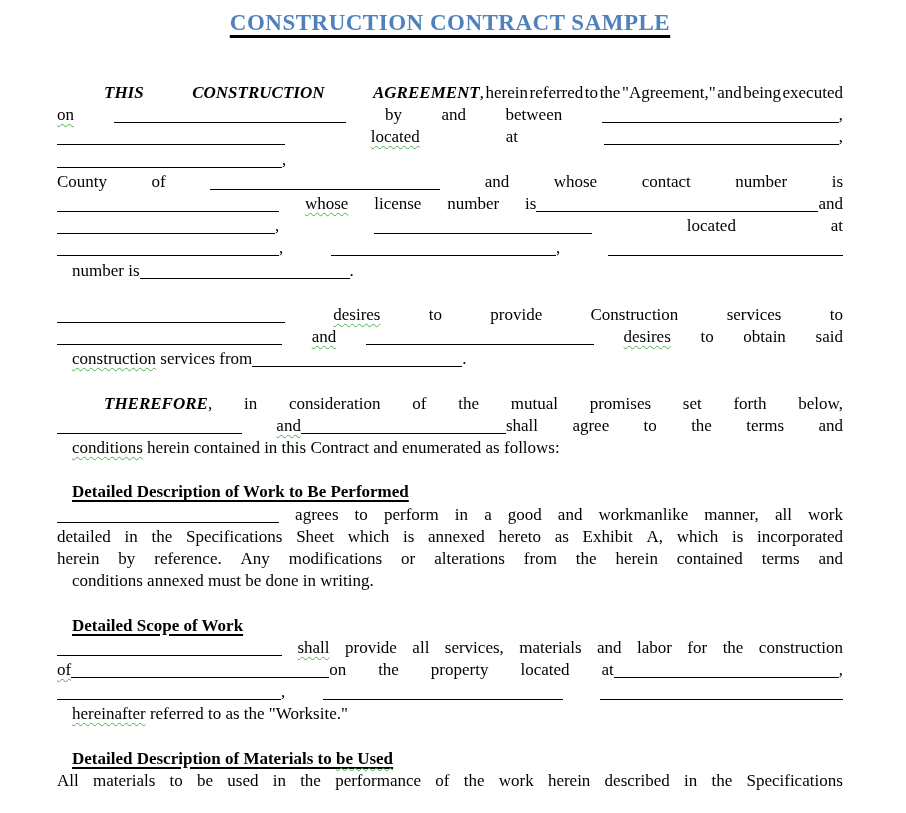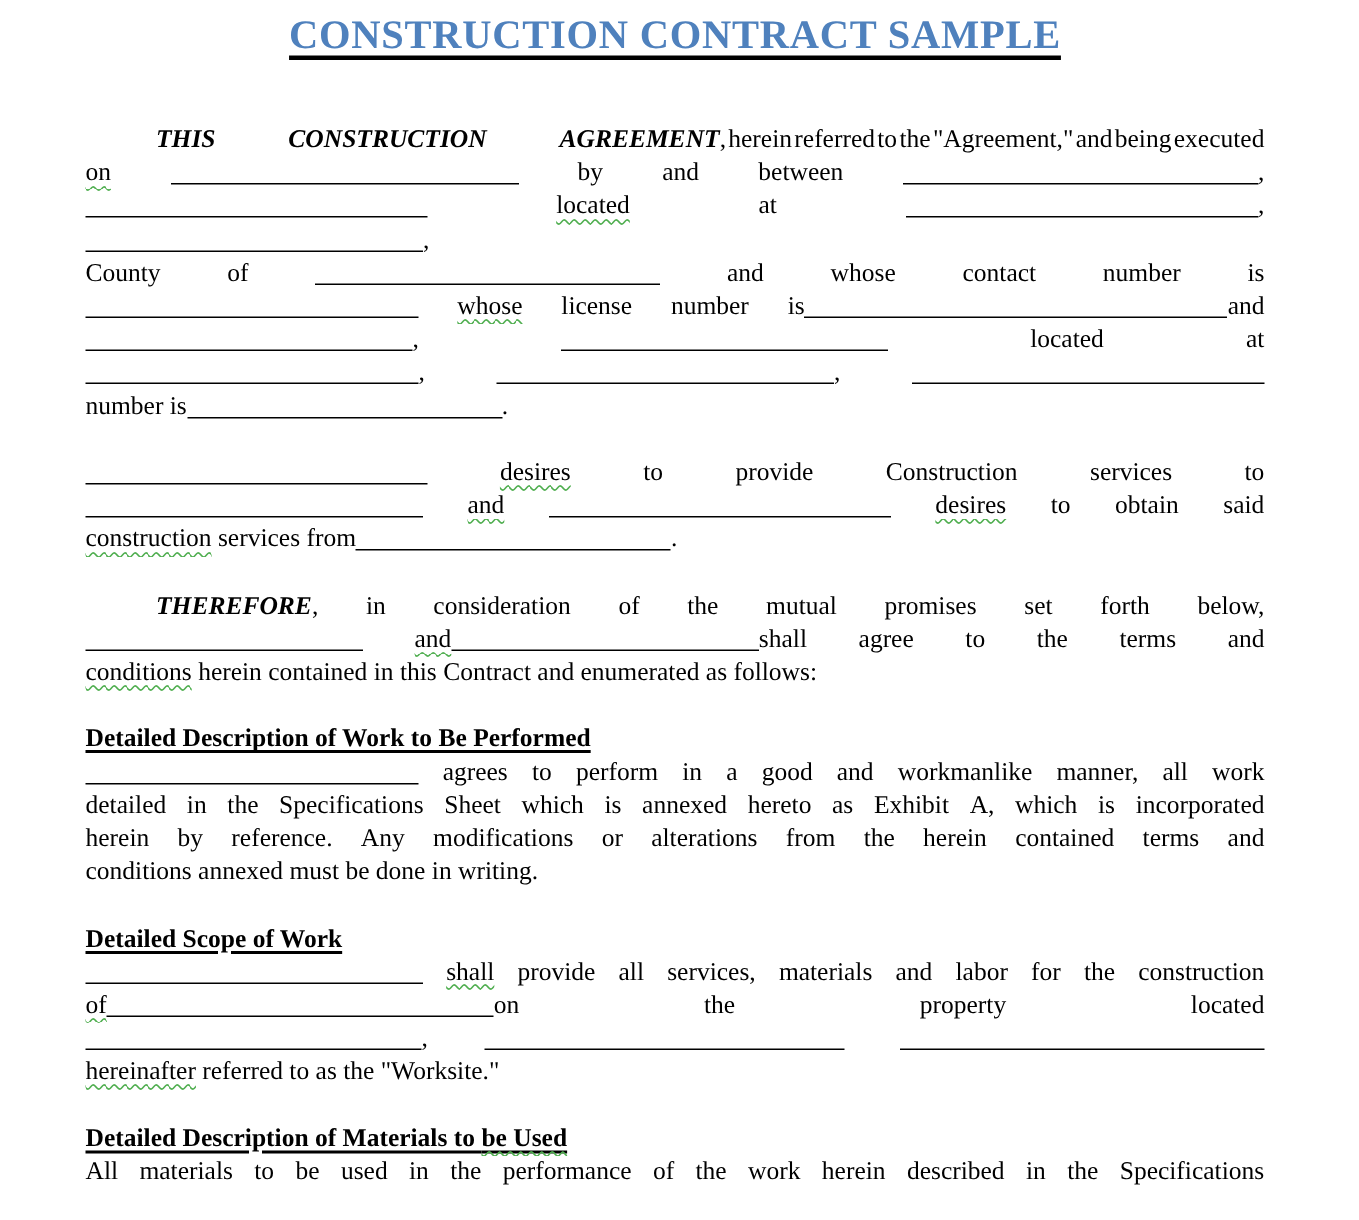--- a/index.html
+++ b/index.html
@@ -1,27 +1,27 @@
 <!DOCTYPE html>
 <html><head>
 <meta charset="utf-8">
 <style>
   html,body{margin:0;padding:0;background:#ffffff;}
   .page{position:relative;width:906px;height:813px;background:#ffffff;overflow:hidden;
         font-family:"Liberation Serif", serif;font-size:17px;color:#000;}
   .doc{position:absolute;left:57px;top:0;width:786px;}
   .title-wrap{margin:6px 0 42px 0;text-align:center;white-space:nowrap;}
-  .title-text{font-size:27px;font-weight:bold;letter-spacing:0.5px;line-height:34px;
+  .title-text{font-size:23px;font-weight:bold;letter-spacing:0.5px;line-height:34px;
         text-decoration:underline;text-decoration-color:#000;
         text-decoration-thickness:3px;text-underline-offset:5px;}
   .block{margin:0 0 22.2px 0;}
   .block.heading{margin-bottom:0;}
   .line{display:flex;height:22.2px;line-height:22.2px;align-items:baseline;}
   .line.j{justify-content:space-between;}
-  .line.l{justify-content:flex-start;gap:4.5px;}
+  .line.l{justify-content:flex-start;gap:4.5px;margin-left:15px;}
   .group{white-space:pre;flex-shrink:0;}
   .bl{display:inline-block;height:0;border-bottom:1.8px solid #000;vertical-align:-3px;}
   .sq{text-decoration:underline wavy #4fae4f;text-decoration-thickness:1px;text-underline-offset:2.5px;}
   .bi{font-weight:bold;font-style:italic;margin-left:47px;}
   .heading .group{font-weight:bold;text-decoration:underline;text-decoration-color:#000;
         text-decoration-thickness:2px;text-underline-offset:3px;}
 </style>
 </head>
 <body>
 
@@ -216,20 +216,21 @@
             <span class="group"><span>labor</span></span>
             <span class="group"><span>for</span></span>
             <span class="group"><span>the</span></span>
             <span class="group"><span>construction</span></span>
           </div>
           <div class="line j">
             <span class="group"><span class="sq">of</span><span class="bl" style="width: 258px;"></span><span>on</span></span>
             <span class="group"><span>the</span></span>
             <span class="group"><span>property</span></span>
             <span class="group"><span>located</span></span>
+            <span class="group"><span>at</span><span class="bl" style="width: 225px;"></span><span>,</span></span>
           </div>
           <div class="line j">
             <span class="group"><span class="bl" style="width: 224px;"></span><span>,</span></span>
             <span class="group"><span class="bl" style="width: 240px;"></span></span>
             <span class="group"><span class="bl" style="width: 243px;"></span></span>
           </div>
           <div class="line l">
             <span class="group"><span class="sq">hereinafter</span><span> referred to as the "Worksite."</span></span>
           </div>
         </div>

